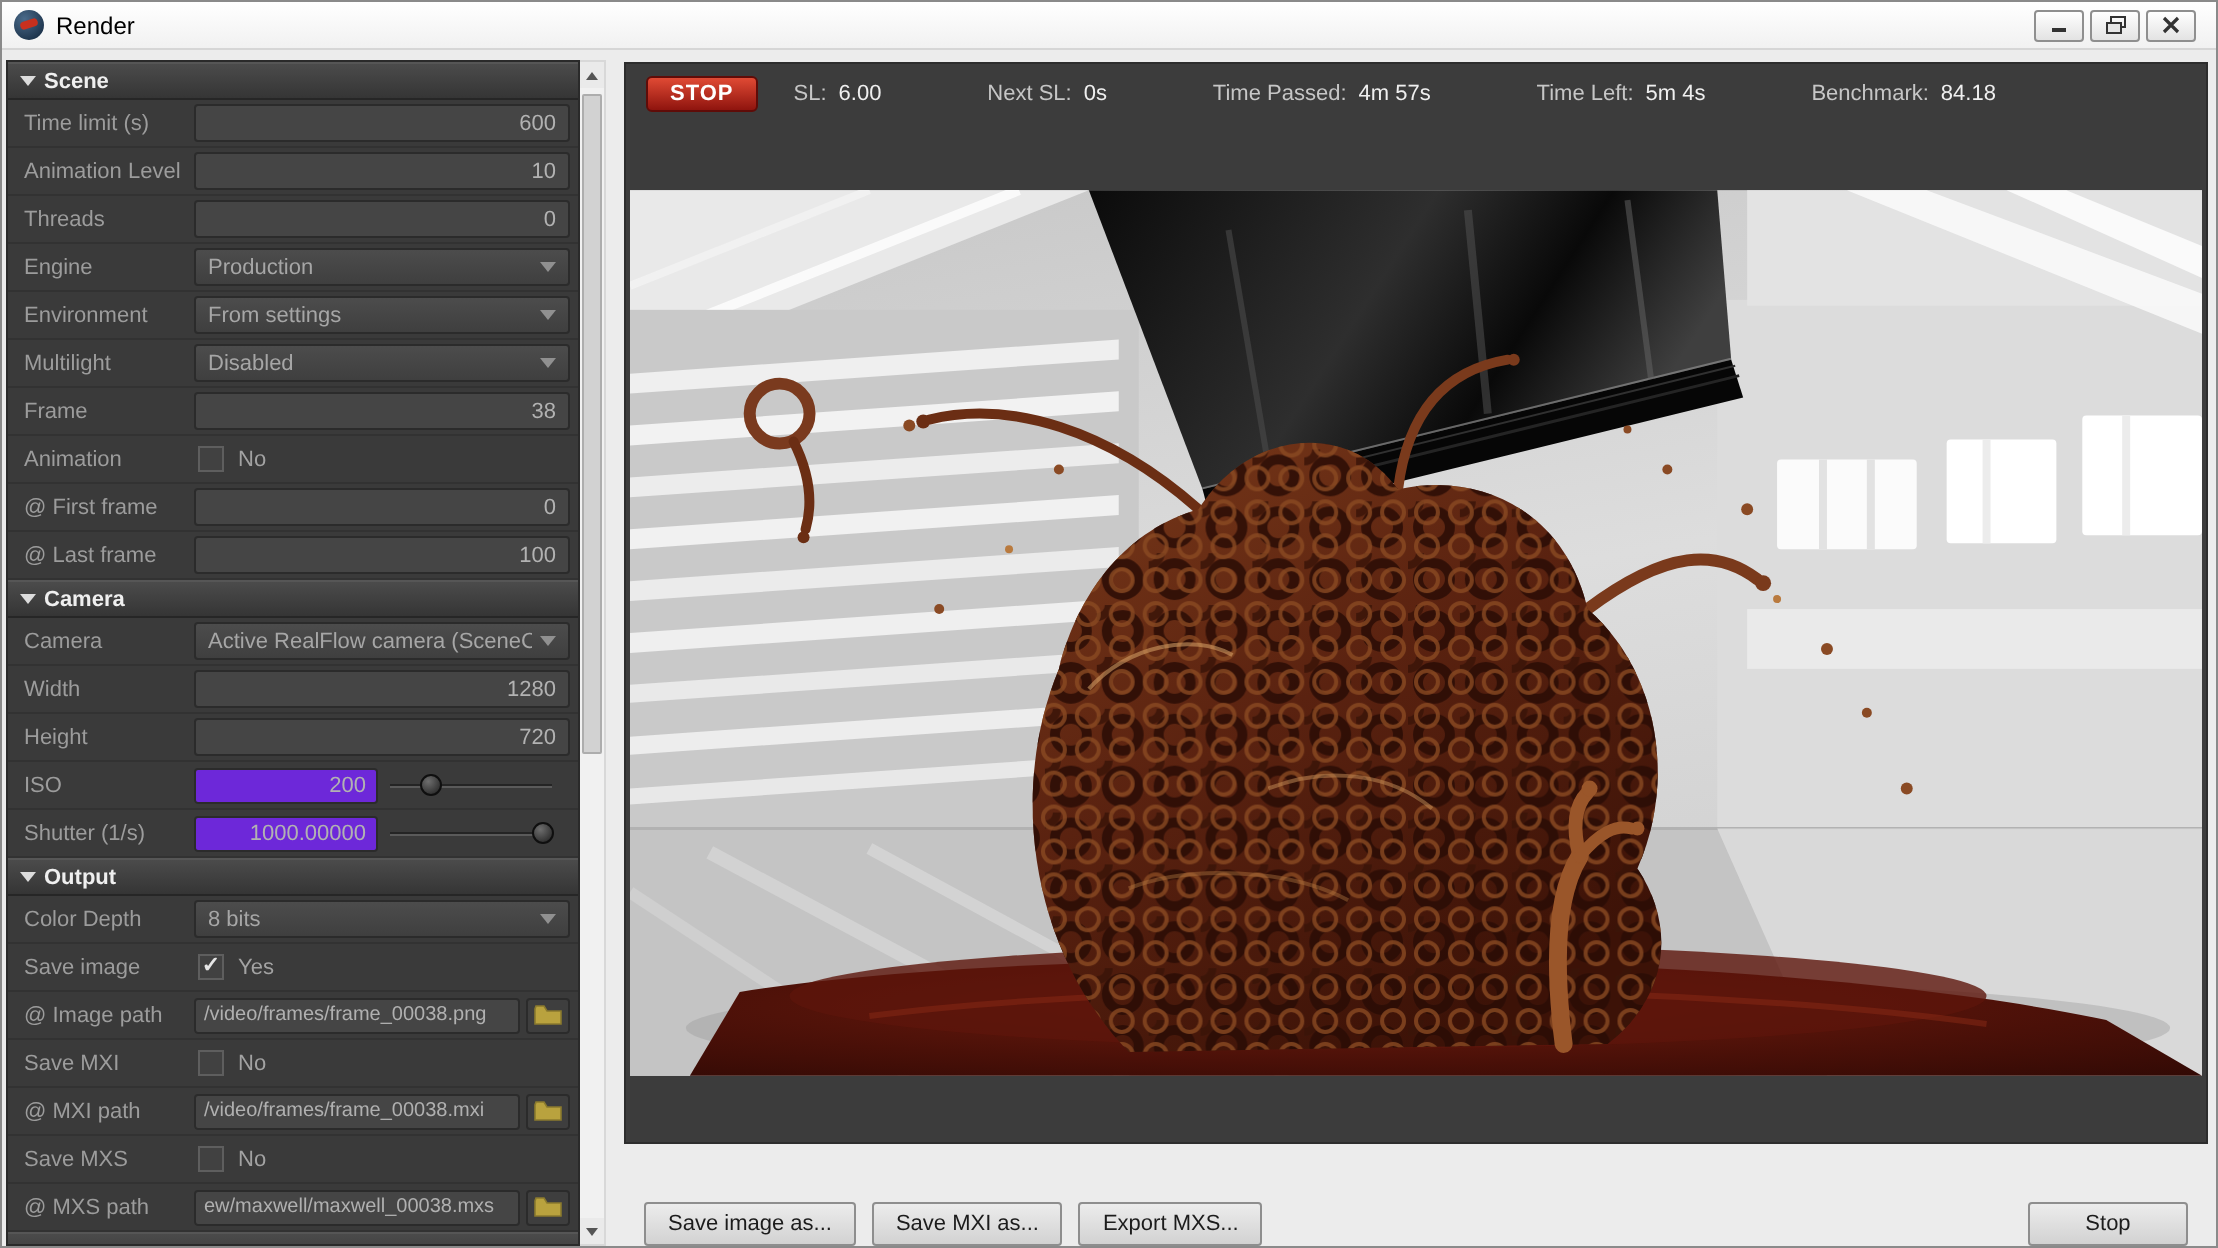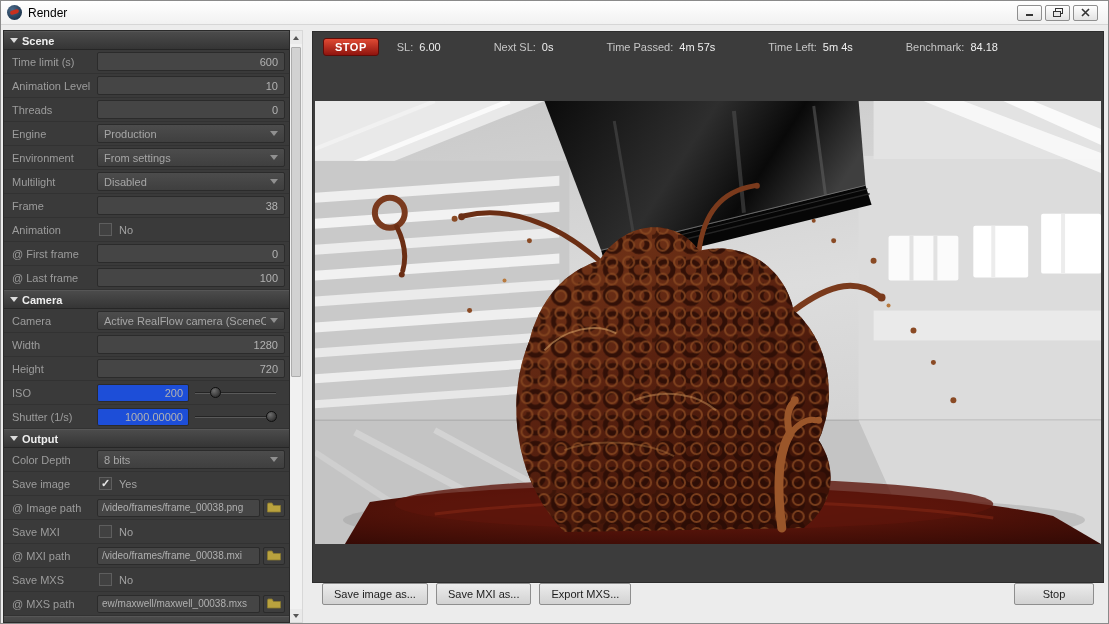--- a/index.html
+++ b/index.html
@@ -54,21 +54,21 @@
   .field.dropdown { justify-content:space-between; padding:0 6px;
     background:linear-gradient(#4c4c4c,#3f3f3f); color:#a6a6a6; }
   .dd-text { overflow:hidden; white-space:nowrap; }
   .dd-arrow { width:0; height:0; border-left:4px solid transparent; border-right:4px solid transparent;
     border-top:5px solid #909090; flex:none; margin-left:4px; }
   .field.checkrow { background:transparent; border:none; gap:7px; padding-left:2px; }
   .checkbox { width:13px; height:13px; flex:none; background:#414141; border:1px solid #5e5e5e;
     color:#e6e6e6; font-size:11px; line-height:11px; text-align:center; font-weight:bold; }
   .check-label { color:#a2a2a2; }
   .field.sliderrow { background:transparent; border:none; padding:0; }
-  .num-box { width:92px; flex:none; height:18px; background:#1d4ed8; border:1px solid #2b2b2b; border-radius:2px;
+  .num-box { width:92px; flex:none; height:18px; background:#6d28d9; border:1px solid #2b2b2b; border-radius:2px;
     display:flex; align-items:center; justify-content:flex-end; padding-right:5px; color:#b2b2b2; }
   .slider { flex:1; position:relative; height:18px; margin:0 9px 0 6px; }
   .slider .track { position:absolute; left:0; right:0; top:8px; height:2px; background:#242424; border-bottom:1px solid #5a5a5a; }
   .slider .knob { position:absolute; top:3px; width:11px; height:11px; margin-left:-6px; border-radius:50%;
     background:radial-gradient(circle at 35% 30%, #6e6e6e, #1e1e1e); border:1px solid #0f0f0f; }
   .field.pathrow { background:transparent; border:none; padding:0; gap:3px; }
   .path-box { flex:1; height:18px; background:#454545; border:1px solid #2b2b2b; border-radius:2px;
     display:flex; align-items:center; padding:0 4px; font-size:10px; color:#b0b0b0;
     white-space:nowrap; overflow:hidden; }
   .folder-btn { width:22px; height:18px; flex:none; background:#3e3e3e; border:1px solid #2b2b2b; border-radius:2px;
@@ -80,21 +80,21 @@
   .statusbar { height:30px; flex:none; display:flex; align-items:center; padding:0 10px; color:#d6d6d6; }
   .stop-btn { background:linear-gradient(#e04a34,#8f140e); border:1px solid #5f0c08; border-radius:3px;
     color:#fff; font-weight:bold; font-size:11px; letter-spacing:.5px; padding:2px 11px; cursor:default; }
   .sb-items { flex:1; display:flex; justify-content:space-between; margin-left:18px; padding-right:95px; }
   .sb-item { white-space:nowrap; }
   .sb-label { color:#c6c6c6; margin-right:6px; }
   .sb-value { color:#efefef; }
   .viewport { flex:1; display:flex; align-items:center; justify-content:center; overflow:hidden; }
   .viewport svg { display:block; }
 
-  .footer { height:40px; flex:none; display:flex; align-items:flex-start; gap:8px; padding:0 10px; background:#ececec; }
+  .footer { height:51px; flex:none; display:flex; align-items:flex-end; gap:8px; padding:0 10px; background:#ececec; }
   .btn { background:linear-gradient(#ececec,#d2d2d2); border:1px solid #8e8e8e; border-radius:2px;
     color:#1c1c1c; font-size:11px; padding:4px 11px; cursor:default; }
   .btn-stop { margin-left:auto; min-width:80px; text-align:center; }
 </style>
 </head>
 <body>
 
 <div class="window">
 
   <div class="titlebar">

